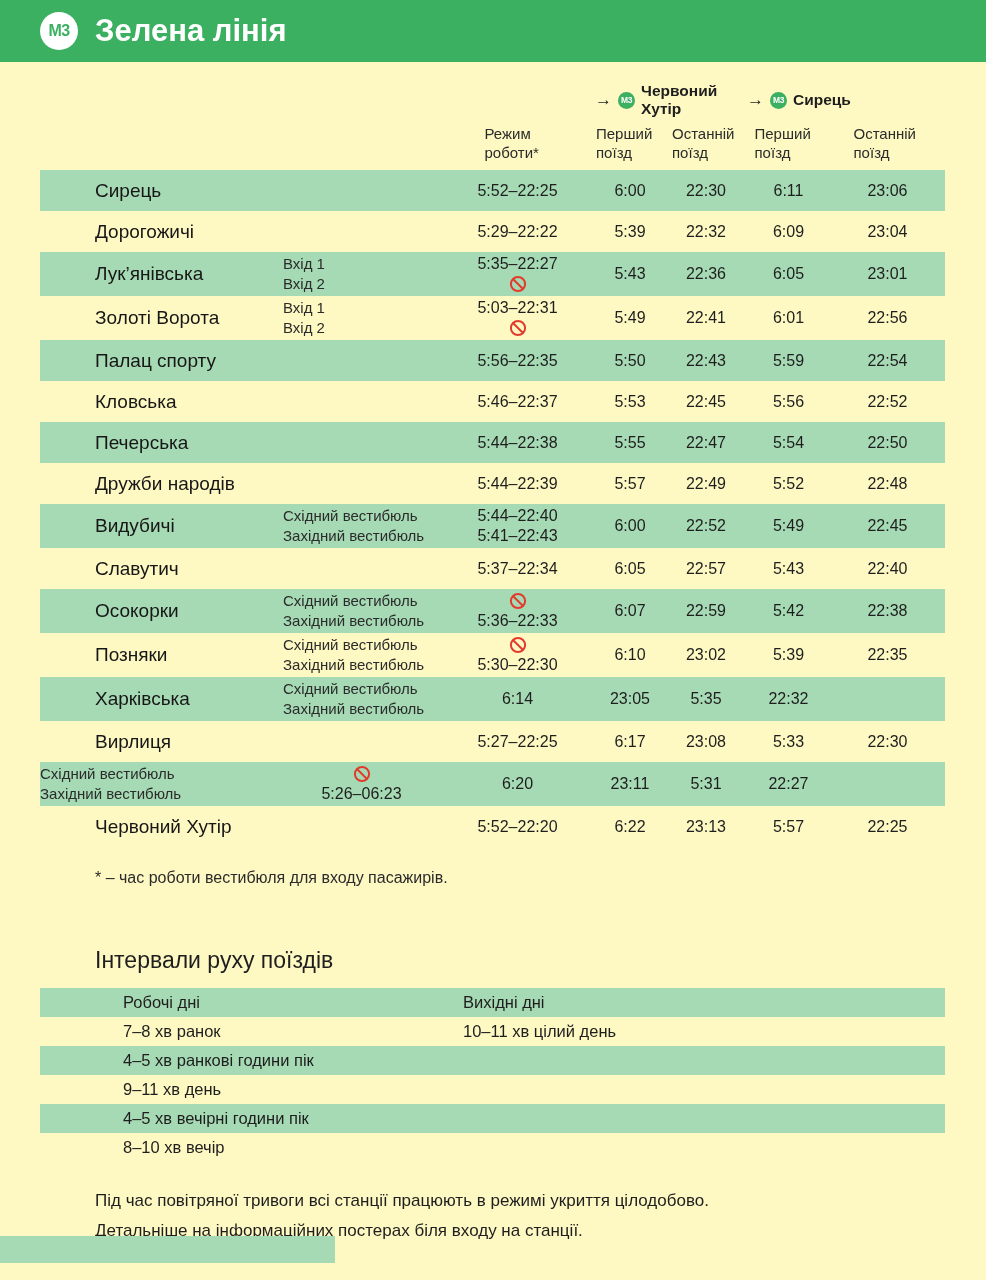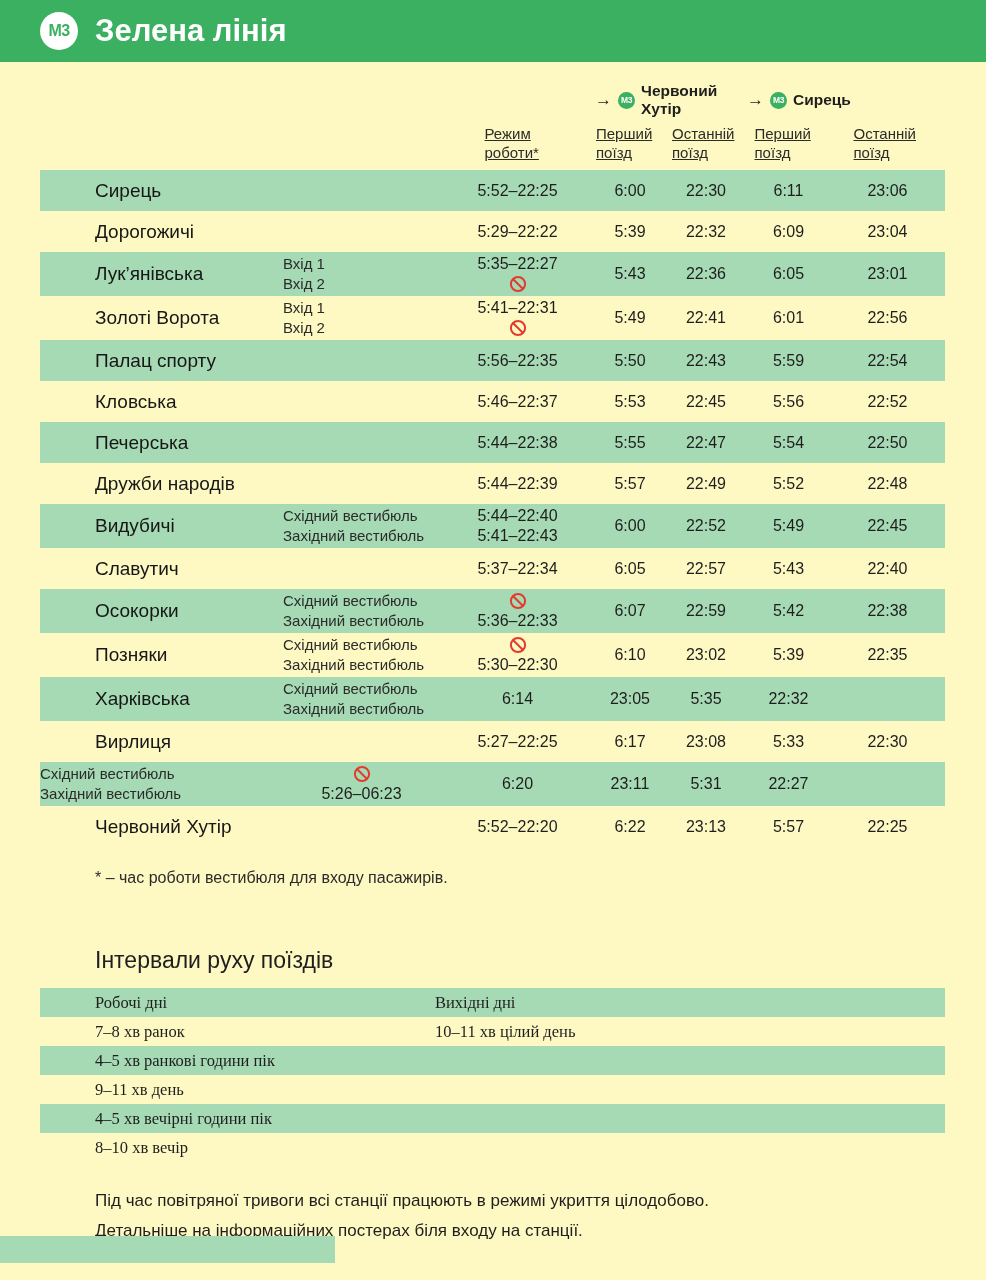--- a/index.html
+++ b/index.html
@@ -30,21 +30,21 @@
   .dir-group { display:flex; align-items:center; gap:6px; font-size:15.5px; font-weight:bold; color:#1e1e1e; }
   .dir-group.first { grid-column:4 / span 2; }
   .dir-group.second { grid-column:6 / span 2; }
   .dir-arrow { font-size:17px; font-weight:bold; }
   .m3-badge-sm {
     width:17px; height:17px; border-radius:50%; background:#3BB061; color:#ffffff;
     font-size:8.5px; font-weight:bold; display:inline-flex; align-items:center; justify-content:center;
     flex:0 0 auto; letter-spacing:-0.5px;
   }
   .col-hdr-row { margin-top:6px; align-items:start; }
-  .col-hdr { font-size:15px; line-height:19px; color:#2b2b2b; display:flex; justify-content:center;text-decoration:underline; }
+  .col-hdr { font-size:15px; line-height:19px; color:#2b2b2b; display:flex; justify-content:center; }
   .col-hdr > span { display:inline-block; max-width:68px; text-align:left; }
   .col-hdr.mode > span { max-width:66px; }
 
   
   .station-table { margin:8px 0 0 40px; }
   .st-row { min-height:41px; align-items:center; padding:2px 0; }
   .st-row.green { background:#A6DAB4; }
   .st-name { padding-left:55px; font-size:19px; font-weight:500; color:#171717; }
   .st-labels { font-size:15px; line-height:20px; color:#2b2b2b; }
   .st-mode { display:flex; flex-direction:column; align-items:center; justify-content:center;
@@ -53,21 +53,21 @@
   .st-time { text-align:center; font-size:16px; }
   .no-entry svg { display:block; }
 
   
   .footnote { margin:22px 15px 0 95px; font-size:16px; color:#2b2b2b; }
 
   
   .int-title { margin:60px 0 14px 95px; font-size:23px; font-weight:500; color:#1e1e1e; }
   .int-table { margin-left:40px; width:905px; font-size:16.5px; }
   .int-row { display:grid; grid-template-columns:340px 1fr; min-height:29px;
-             align-items:center; padding-left:55px; width:905px;font-family:Liberation Serif, serif; }
+             align-items:center; padding-left:83px; width:905px; }
   .int-row.green { background:#A6DAB4; }
 
   
   .alert { margin:24px 0 0 95px; font-size:17px; line-height:30px; color:#1e1e1e; }
 
   
   .bottom-strip { position:absolute; left:0; top:1236px; width:335px; height:27px; background:#A6DAB4; }
 </style>
 </head>
 <body>
@@ -156,21 +156,21 @@
         <div class="st-time">6:05</div>
         <div class="st-time">23:01</div>
       </div>
       <div class="grid7 st-row">
         <div class="st-name">Золоті Ворота</div>
         <div class="st-labels">
           <div>Вхід 1</div>
           <div>Вхід 2</div>
         </div>
         <div class="st-mode">
-          <div class="mode-line">5:41–22:31</div>
+          <div class="mode-line">5:03–22:31</div>
           <div class="mode-line no-entry">
             <svg width="18" height="18" viewBox="0 0 20 20">
               <circle cx="10" cy="10" r="7.9" fill="none" stroke="#E23B2E" stroke-width="2.2"></circle>
               <line x1="4.4" y1="4.4" x2="15.6" y2="15.6" stroke="#E23B2E" stroke-width="2.2"></line>
             </svg>
           </div>
         </div>
         <div class="st-time">5:49</div>
         <div class="st-time">22:41</div>
         <div class="st-time">6:01</div>

